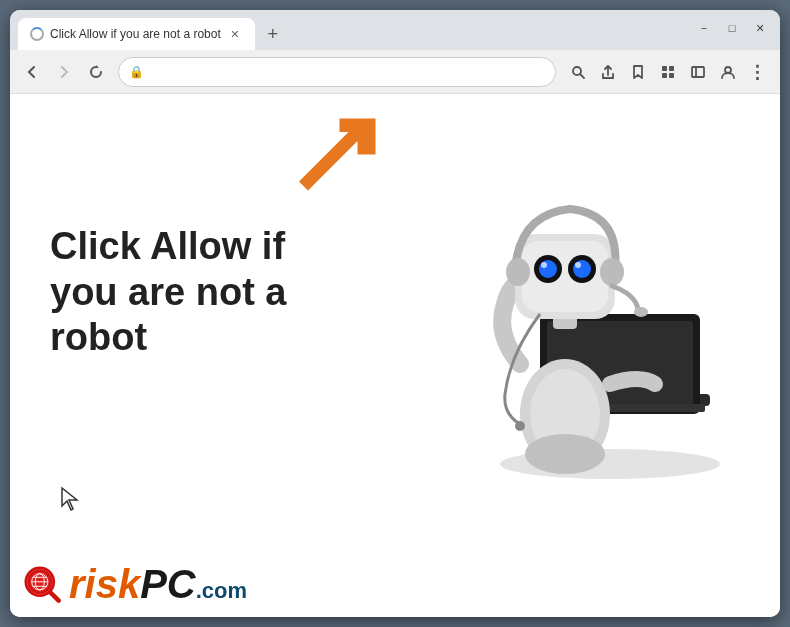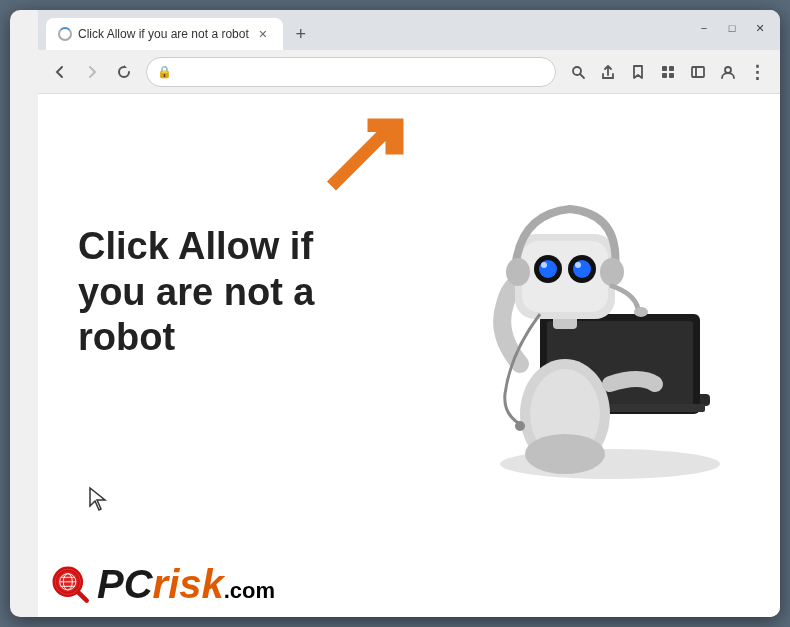--- a/index.html
+++ b/index.html
@@ -16,21 +16,20 @@
 
     .browser-window {
       width: 770px;
       height: 607px;
       background: #f0f0f0;
       border-radius: 10px;
       overflow: hidden;
       display: flex;
       flex-direction: column;
       box-shadow: 0 4px 20px rgba(0,0,0,0.5);
-      padding-left: 28px;
     }
 
     
     .title-bar {
       background: #dee1e6;
       height: 40px;
       display: flex;
       align-items: flex-end;
       padding: 0 8px;
       gap: 0;
@@ -409,20 +408,20 @@
         <ellipse cx="22" cy="22" rx="5" ry="9" fill="none" stroke="white" stroke-width="1"></ellipse>
         <line x1="13" y1="22" x2="31" y2="22" stroke="white" stroke-width="1"></line>
         <line x1="14" y1="17" x2="30" y2="17" stroke="white" stroke-width="1"></line>
         <line x1="14" y1="27" x2="30" y2="27" stroke="white" stroke-width="1"></line>
 
         <line x1="32" y1="32" x2="43" y2="43" stroke="#cc1111" stroke-width="5" stroke-linecap="round"></line>
         <circle cx="22" cy="22" r="13" fill="none" stroke="#cc1111" stroke-width="3"></circle>
         <circle cx="22" cy="22" r="14" fill="none" stroke="#ee3333" stroke-width="1"></circle>
       </svg>
       <div style="display:flex;align-items:baseline;">
+        <span style="font-size:40px;font-weight:900;font-style:italic;color:#e05a00;font-family:Arial,sans-serif;">risk</span>
         <span style="font-size:40px;font-weight:900;font-style:italic;color:#1a1a1a;font-family:Arial,sans-serif;">PC</span>
-        <span style="font-size:40px;font-weight:900;font-style:italic;color:#e05a00;font-family:Arial,sans-serif;">risk</span>
-        <span style="font-size:22px;font-weight:bold;color:#000000;font-family:Arial,sans-serif;">.com</span>
+        <span style="font-size:22px;font-weight:bold;color:#0c4a6e;font-family:Arial,sans-serif;">.com</span>
       </div>
     </div>
 
   </div>
 </div>
 
 </body></html>

